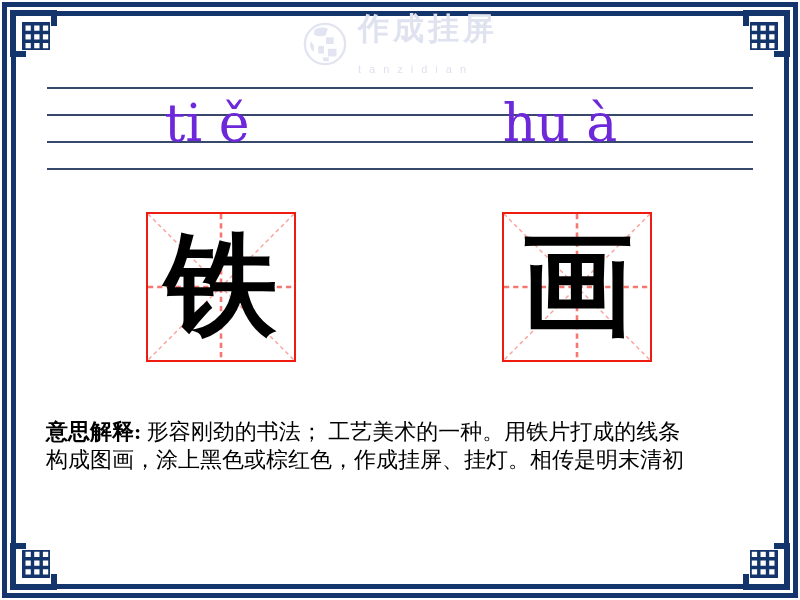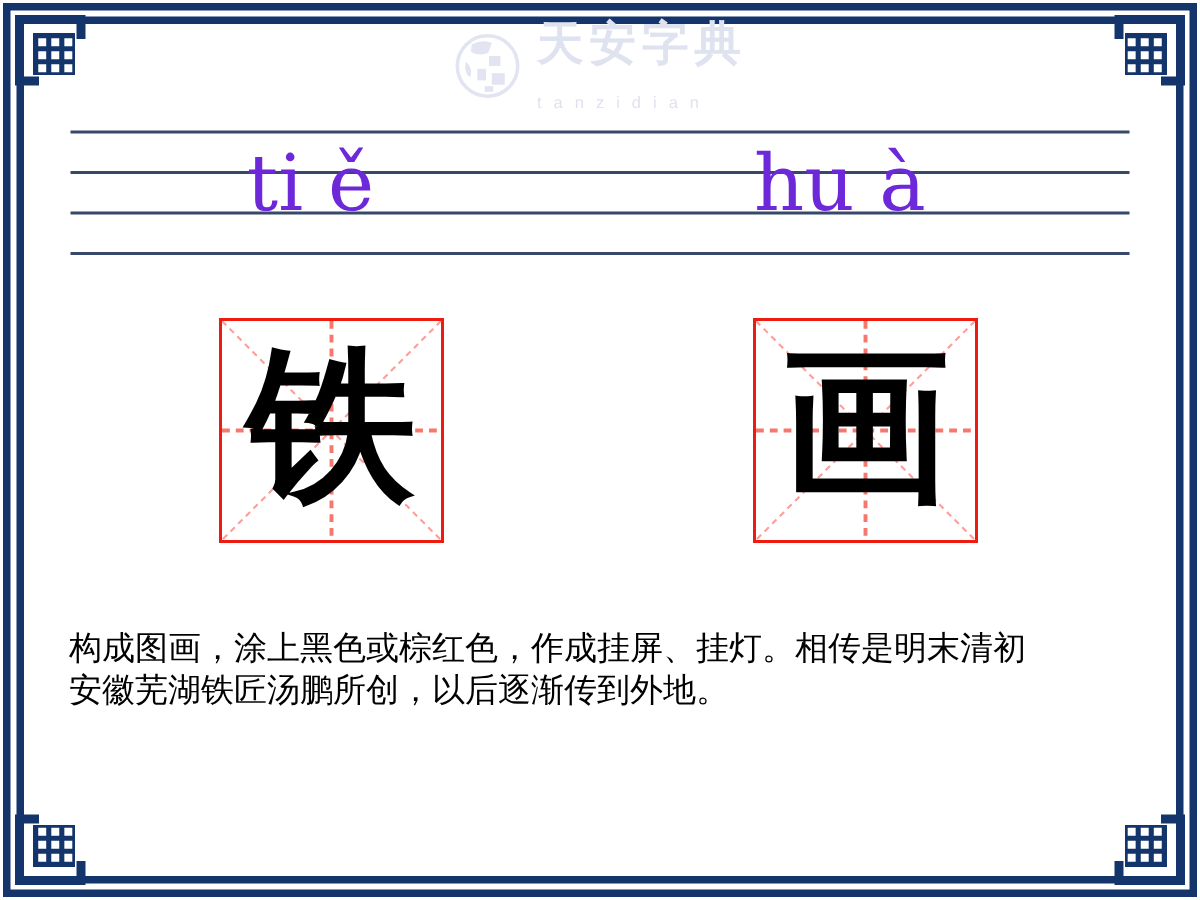--- a/index.html
+++ b/index.html
@@ -125,21 +125,21 @@
       <g fill="#e2e5f1">
         <path d="M13 9 q7 -4 14 -1 l-2.5 7 q-7 2.5 -12 -1 z"></path>
         <path d="M9 21 q5 4 3 11 q-5 -3.5 -3 -11 z"></path>
         <rect x="25" y="17" width="8" height="7"></rect>
         <rect x="17" y="26" width="6" height="8"></rect>
         <rect x="27" y="29" width="9" height="8"></rect>
         <rect x="22" y="38" width="6" height="4"></rect>
       </g>
     </svg>
     <div class="logo-text">
-      <div class="logo-title">天安字典</div>
+      <div class="logo-title">作成挂屏</div>
       <div class="logo-sub">tanzidian</div>
     </div>
   </div>
 
   <div class="guide-line gl-1"></div>
   <div class="guide-line gl-2"></div>
   <div class="guide-line gl-3"></div>
   <div class="guide-line gl-4"></div>
 
   <div class="pinyin-word pw-1">ti ě</div>
@@ -159,17 +159,20 @@
     <svg viewBox="0 0 146 146" aria-hidden="true">
       <line x1="0" y1="0" x2="146" y2="146" stroke="#f8a09b" stroke-width="1.4" stroke-dasharray="4 3.2"></line>
       <line x1="146" y1="0" x2="0" y2="146" stroke="#f8a09b" stroke-width="1.4" stroke-dasharray="4 3.2"></line>
       <line x1="73" y1="0" x2="73" y2="146" stroke="#f6776e" stroke-width="2.6" stroke-dasharray="5.2 4"></line>
       <line x1="0" y1="73" x2="146" y2="73" stroke="#f6776e" stroke-width="2.6" stroke-dasharray="5.2 4"></line>
     </svg>
     <div class="hanzi">画</div>
   </div>
 
   <div class="meaning">
+    <div class="meaning-line">
+      <span class="meaning-label">意思解释:</span>
+      <span>形容刚劲的书法；  工艺美术的一种。用铁片打成的线条</span>
+    </div>
     <div class="meaning-line">构成图画，涂上黑色或棕红色，作成挂屏、挂灯。相传是明末清初</div>
-    <div class="meaning-line">安徽芜湖铁匠汤鹏所创，以后逐渐传到外地。</div>
   </div>
 
 </div>
 
 </body></html>

